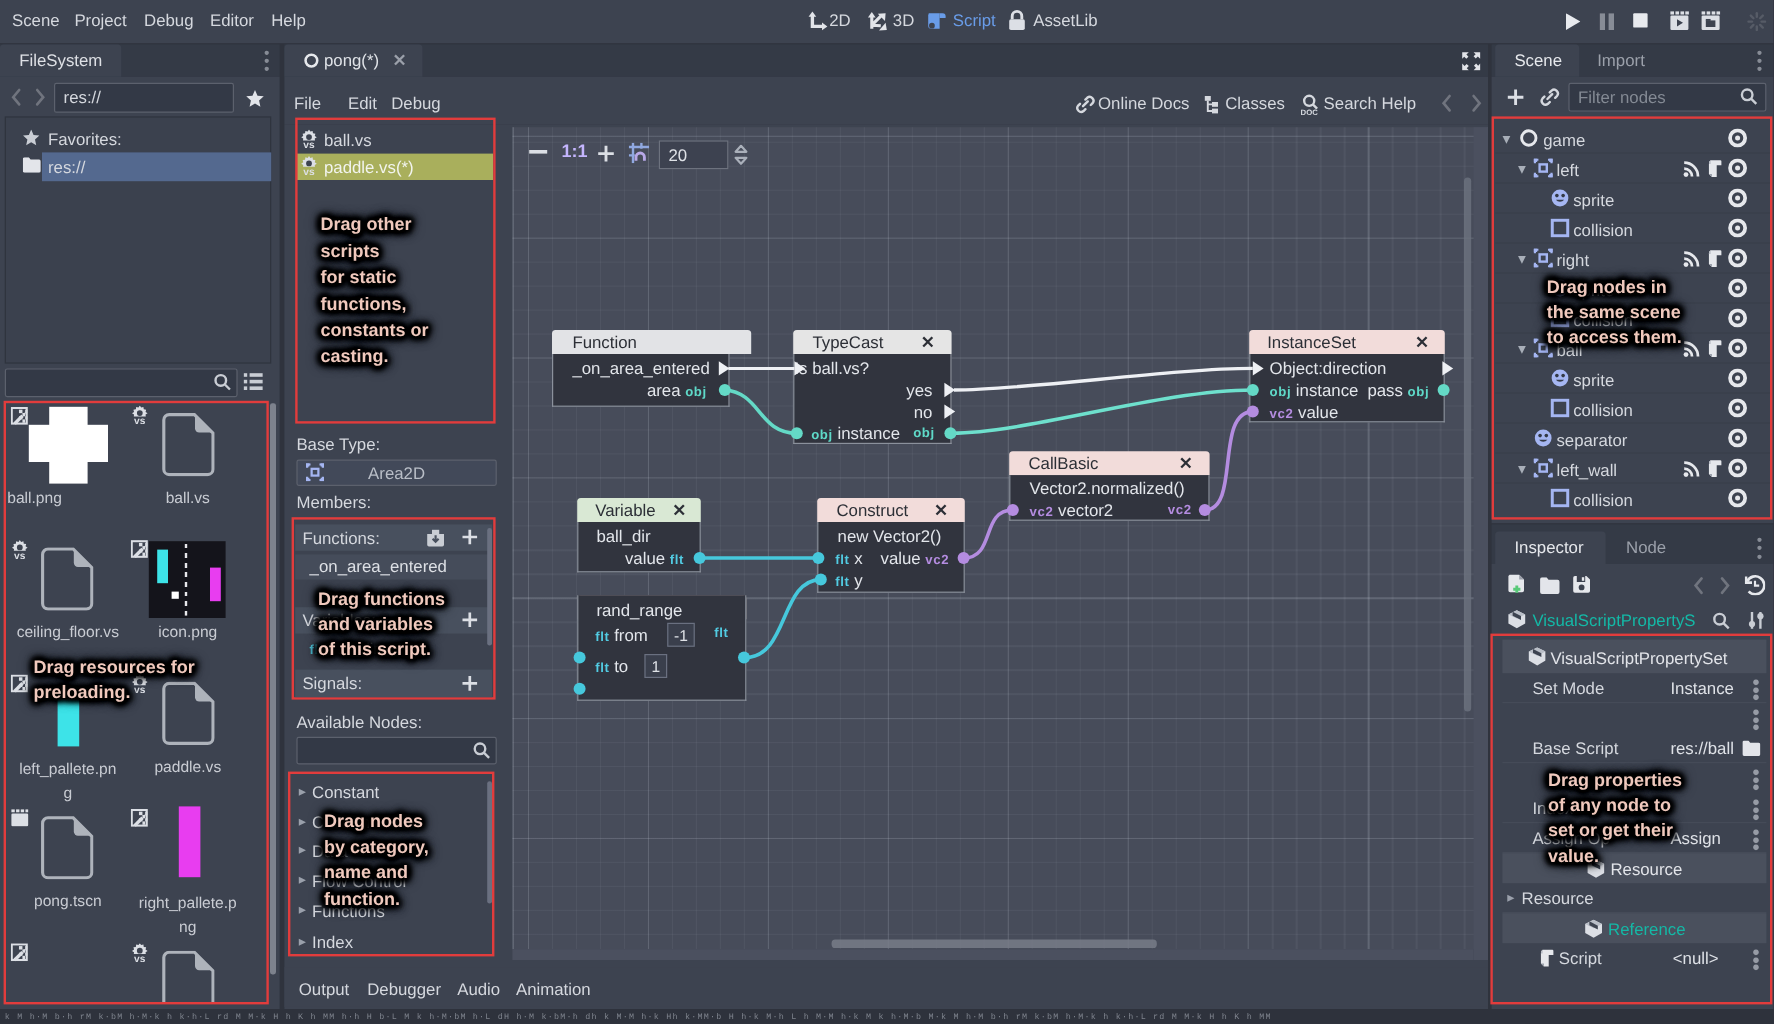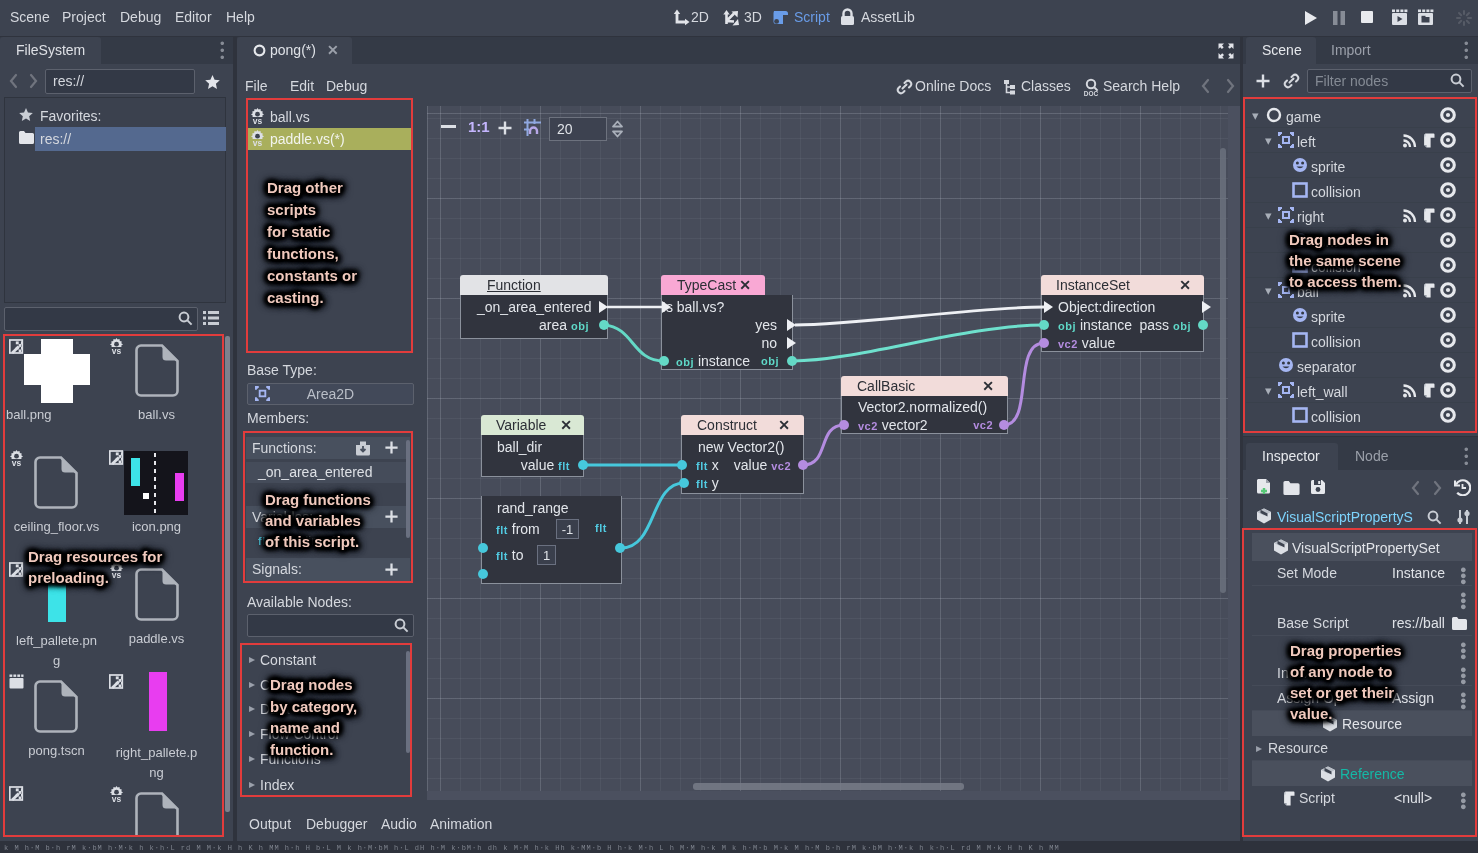--- a/index.html
+++ b/index.html
@@ -460,27 +460,27 @@
         <path d="M3.5 0 v17 M10.5 0 v5 M0 3.5 h17 M0 10.5 h5"></path>
       </g>
  <path d="M6 15 v-3 a3.5 3.5 0 0 1 7 0 v3" stroke="#b8a8e8" stroke-width="2.4" fill="none"></path>
 </svg>
 <div class="abs" style="left:549px;top:117px;width:58px;height:24px;background:#3d4250;border:1px solid #6d727e;"></div>
 <div class="abs" style="left:557px;top:121px;color:#dfe2e7;">20</div>
 <svg class="abs" style="left:610px;top:117px;" width="15" height="24" viewBox="0 0 15 24">
  <path d="M3 9.5 L7.5 4.5 L12 9.5 Z M3 14.5 L7.5 19.5 L12 14.5 Z" fill="none" stroke="#aab0ba" stroke-width="1.8" stroke-linejoin="round"></path>
 </svg>
 
-<div class="ghead" style="left:460px;top:275px;width:148px;background:#e2e3e6;padding-left:27px;text-decoration:underline;">Function</div>
+<div class="ghead" style="left:460px;top:275px;width:166px;background:#e2e3e6;padding-left:17px;">Function</div>
 <div class="gbody" style="left:460px;top:295px;width:148px;height:44px;">
   <div class="grow" style="top:3px;padding-left:16px;">_on_area_entered</div>
   <div class="grow" style="top:21px;text-align:right;padding-right:18px;">area <span class="ptype tobj">obj</span></div>
 </div>
 
-<div class="ghead" style="left:661px;top:275px;width:104px;background:#f9a8d4;padding-left:16px;">TypeCast<span style="float:right;margin-right:14px;font-weight:bold;">✕</span></div>
+<div class="ghead" style="left:661px;top:275px;width:132px;background:#e5e5e5;padding-left:16px;">TypeCast<span style="float:right;margin-right:14px;font-weight:bold;">✕</span></div>
 <div class="gbody" style="left:661px;top:295px;width:132px;height:75px;">
   <div class="grow" style="top:3px;">Is ball.vs?</div>
   <div class="grow" style="top:21px;text-align:right;padding-right:15px;">yes</div>
   <div class="grow" style="top:39px;text-align:right;padding-right:15px;">no</div>
   <div class="grow" style="top:57px;padding-left:14px;"><span class="ptype tobj">obj</span> instance<span style="float:right;padding-right:13px;" class="ptype tobj">obj</span></div>
 </div>
 
 <div class="ghead" style="left:1041px;top:275px;width:163px;background:#f2dcda;padding-left:15px;">InstanceSet<span style="float:right;margin-right:13px;font-weight:bold;">✕</span></div>
 <div class="gbody" style="left:1041px;top:295px;width:163px;height:57px;">
   <div class="grow" style="top:3px;padding-left:16px;">Object:direction</div>
@@ -760,21 +760,21 @@
     </svg>
 <svg class="abs" style="left:1454px;top:479px;" width="17" height="17" viewBox="0 0 17 17">
  <path d="M3.2 13.8 a7.5 7.5 0 1 0 -1.2 -8.3" stroke="#e6e8ec" stroke-width="2.2" fill="none"></path>
  <path d="M1 1.5 v5 h5" fill="none" stroke="#e6e8ec" stroke-width="2.2"></path>
  <path d="M8.5 5 v4 h3.5" stroke="#e6e8ec" stroke-width="1.8" fill="none"></path>
 </svg>
 
 <svg class="abs" style="left:1256px;top:508px;" width="16" height="17">
       <use href="#cube"></use>
     </svg>
-<div class="abs" style="left:1277px;top:509px;color:#7dd3fc;">VisualScriptPropertyS</div>
+<div class="abs" style="left:1277px;top:509px;color:#14b8a6;">VisualScriptPropertyS</div>
 <svg class="abs" style="left:1427px;top:510px;" width="15" height="15">
       <use href="#mag"></use>
     </svg>
 <svg class="abs" style="left:1456px;top:509px;" width="15" height="16" viewBox="0 0 15 16">
  <g stroke="#c9cdd4" stroke-width="2">
         <line x1="4" y1="1" x2="4" y2="15"></line>
         <line x1="11" y1="1" x2="11" y2="15"></line>
       </g>
  <circle cx="4" cy="11" r="2.6" fill="#c9cdd4"></circle>
       <circle cx="11" cy="4.5" r="2.6" fill="#c9cdd4"></circle>

